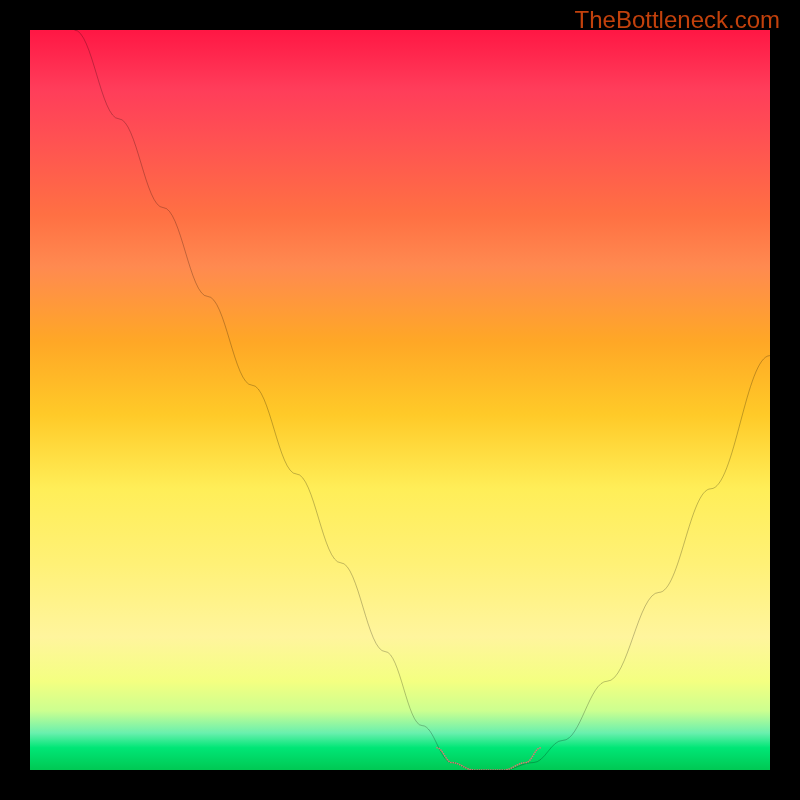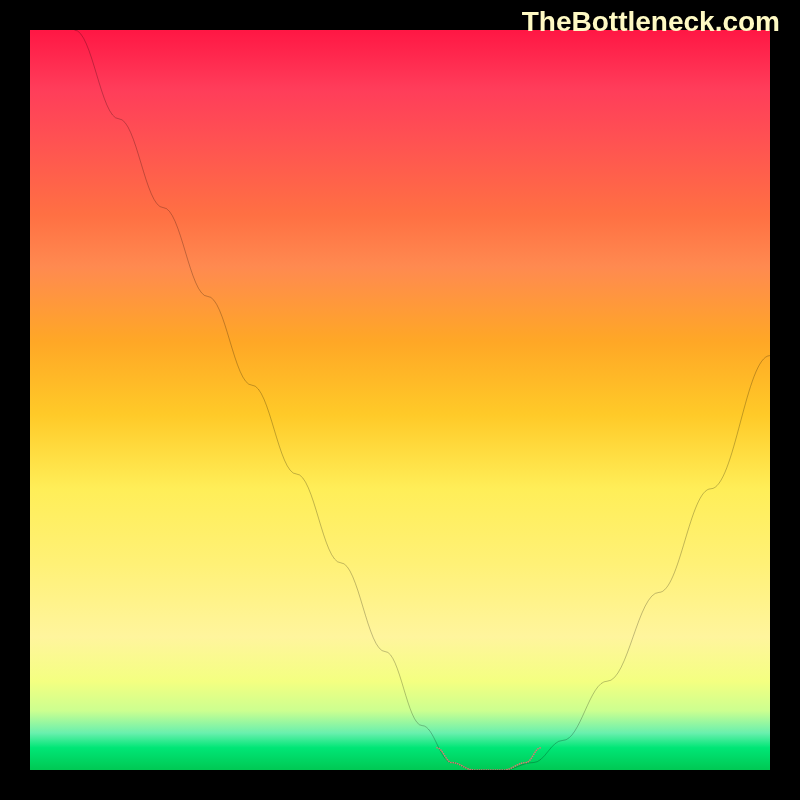--- a/index.html
+++ b/index.html
@@ -8,23 +8,23 @@
     height: 800px;
     background: #000;
     position: relative;
     overflow: hidden;
     font-family: Arial, sans-serif;
   }
   .watermark {
     position: absolute;
     top: 6px;
     right: 20px;
-    color: #fef9c3;
-    font-size: 28px;
-    font-weight: bold;
+    color: #c2410c;
+    font-size: 24px;
+    font-weight: normal;
     z-index: 10;
   }
   .plot-area {
     position: absolute;
     left: 30px;
     top: 30px;
     width: 740px;
     height: 740px;
     background: linear-gradient(to bottom,
       #ff1744 0%,

